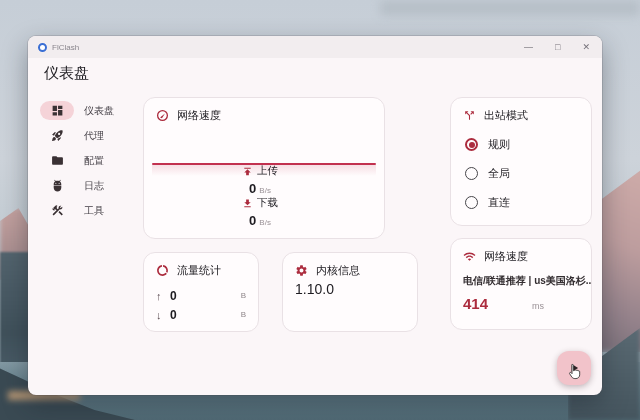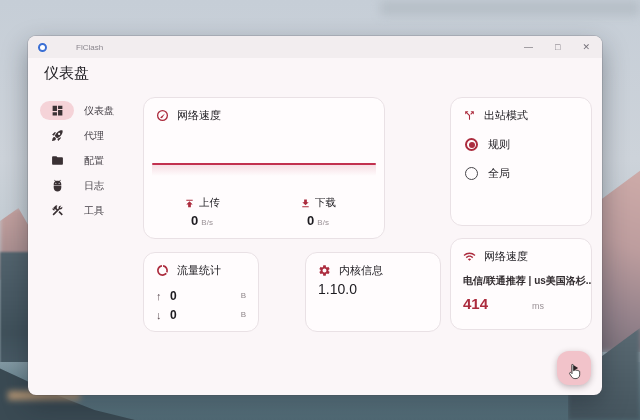--- a/index.html
+++ b/index.html
@@ -22,21 +22,21 @@
   .hill-bottom-left { position:absolute; left:0; bottom:0; width:135px; height:56px; background:#3a4a53;
     clip-path:polygon(0 8%,18% 28%,38% 52%,70% 82%,100% 100%,0 100%); }
   .tan-streak { position:absolute; left:8px; bottom:20px; width:72px; height:9px; background:#c59f78; filter:blur(3px); opacity:.85; }
   .dark-bottom-right { position:absolute; right:0; bottom:0; width:72px; height:92px;
     background:linear-gradient(180deg,#5a6a73,#45555e); clip-path:polygon(100% 0,100% 100%,0 100%,0 58%); filter:blur(2px); }
 
   
   .window { position:absolute; left:28px; top:36px; width:574px; height:359px;
     background:#fbf6f8; border-radius:8px; overflow:hidden;
     box-shadow:0 10px 26px rgba(20,30,40,.38), 0 0 0 1px rgba(90,80,85,.18); }
-  .titlebar { height:22px; background:#f2edef; display:flex; align-items:center; padding:0 10px;gap:24px; }
+  .titlebar { height:22px; background:#f2edef; display:flex; align-items:center; padding:0 10px; }
   .logo { width:9px; height:9px; border-radius:50%; border:2.5px solid #3b6fd4; background:#fff; flex:none; }
   .win-title { font-size:8px; color:#8a868d; margin-left:5px; }
   .win-controls { margin-left:auto; display:flex; gap:18px; color:#76727a; font-size:9px; line-height:1; }
   .win-controls span { cursor:default; padding:2px; }
 
   .page-title { position:absolute; left:16px; top:28px; font-size:15px; font-weight:500; color:#1d1b20; }
 
   
   .sidebar { position:absolute; left:12px; top:62px; width:110px; }
   .side-item { height:25px; display:flex; align-items:center; gap:10px; cursor:pointer; }
@@ -48,35 +48,35 @@
   
   .card { position:absolute; background:#fffcfd; border:1px solid #e9e1e5; border-radius:12px; }
   .card-head { display:flex; align-items:center; gap:8px; padding:10px 12px 0 12px; }
   .card-head svg { width:13px; height:13px; color:var(--accent,#ac2c3e); flex:none; }
   .card-title { font-size:11px; color:#1d1b20; }
 
   .card-net { left:115px; top:61px; width:242px; height:142px; }
   .chart-line { position:absolute; left:8px; right:8px; top:65px; height:2px; background:var(--chart-line,#c2314f); border-radius:1px; }
   .chart-fill { position:absolute; left:8px; right:8px; top:67px; height:11px;
     background:linear-gradient(180deg,rgba(194,49,79,.14),rgba(194,49,79,0)); }
-  .net-stats { position:absolute; left:0; right:8px; bottom:10px; display:flex; }
+  .net-stats { position:absolute; left:0; right:8px; bottom:10px; display:flex;flex-direction:column; }
   .net-col { flex:1; text-align:center; }
   .stat-label { display:flex; align-items:center; justify-content:center; gap:4px; font-size:10.5px; color:#1d1b20; }
   .stat-label svg { width:11px; height:11px; color:var(--accent,#ac2c3e); }
   .stat-value { margin-top:3px; font-size:13px; font-weight:700; color:#1d1b20; }
   .stat-unit { font-size:8px; font-weight:400; color:#9a9196; margin-left:3px; }
 
   .card-traffic { left:115px; top:216px; width:116px; height:80px; }
   .traffic-rows { padding:8px 12px 0 12px; }
   .traffic-row { display:flex; align-items:center; height:19px; }
   .tr-arrow { font-size:11px; color:#5a4b50; width:14px; }
   .tr-value { font-size:12px; font-weight:700; color:#1d1b20; }
   .tr-unit { margin-left:auto; font-size:8px; color:#8e8589; }
 
-  .card-core { left:277px; top:216px; width:136px; height:80px; }
+  .card-core { left:254px; top:216px; width:136px; height:80px; }
   .core-name { padding:8px 12px 0 12px; font-size:10px; font-weight:700; color:#1d1b20; }
   .core-version { padding:3px 12px 0 12px; font-size:14px; font-weight:500; color:#1d1b20; }
 
   .card-outbound { left:422px; top:61px; width:142px; height:129px; }
   .radio-row { display:flex; align-items:center; gap:10px; margin:14px 0 0 14px; cursor:pointer; }
   .radio { width:13px; height:13px; border-radius:50%; border:1.5px solid #47464a; position:relative; flex:none; }
   .radio-row.selected .radio { border-color:var(--accent,#ac2c3e); border-width:2px; }
   .radio-row.selected .radio::after { content:""; position:absolute; inset:1.5px; border-radius:50%; background:var(--accent,#ac2c3e); }
   .radio-label { font-size:11px; color:#1d1b20; }
 
@@ -237,20 +237,24 @@
       <span class="card-title">出站模式</span>
     </div>
     <div class="radio-row selected">
       <span class="radio"></span>
       <span class="radio-label">规则</span>
     </div>
     <div class="radio-row">
       <span class="radio"></span>
       <span class="radio-label">全局</span>
     </div>
+    <div class="radio-row">
+      <span class="radio"></span>
+      <span class="radio-label">直连</span>
+    </div>
   </div>
 
   <div class="card card-check">
     <div class="card-head">
       <svg viewBox="0 0 24 24" fill="currentColor">
           <path d="M1 9l2 2c4.97-4.97 13.03-4.97 18 0l2-2C16.93 2.93 7.08 2.93 1 9zm8 8l3 3 3-3a4.237 4.237 0 0 0-6 0zm-4-4l2 2a7.074 7.074 0 0 1 10 0l2-2C15.14 9.14 8.87 9.14 5 13z"></path>
         </svg>
       <span class="card-title">网络速度</span>
     </div>
     <div class="check-result">电信/联通推荐 | us美国洛杉...</div>

